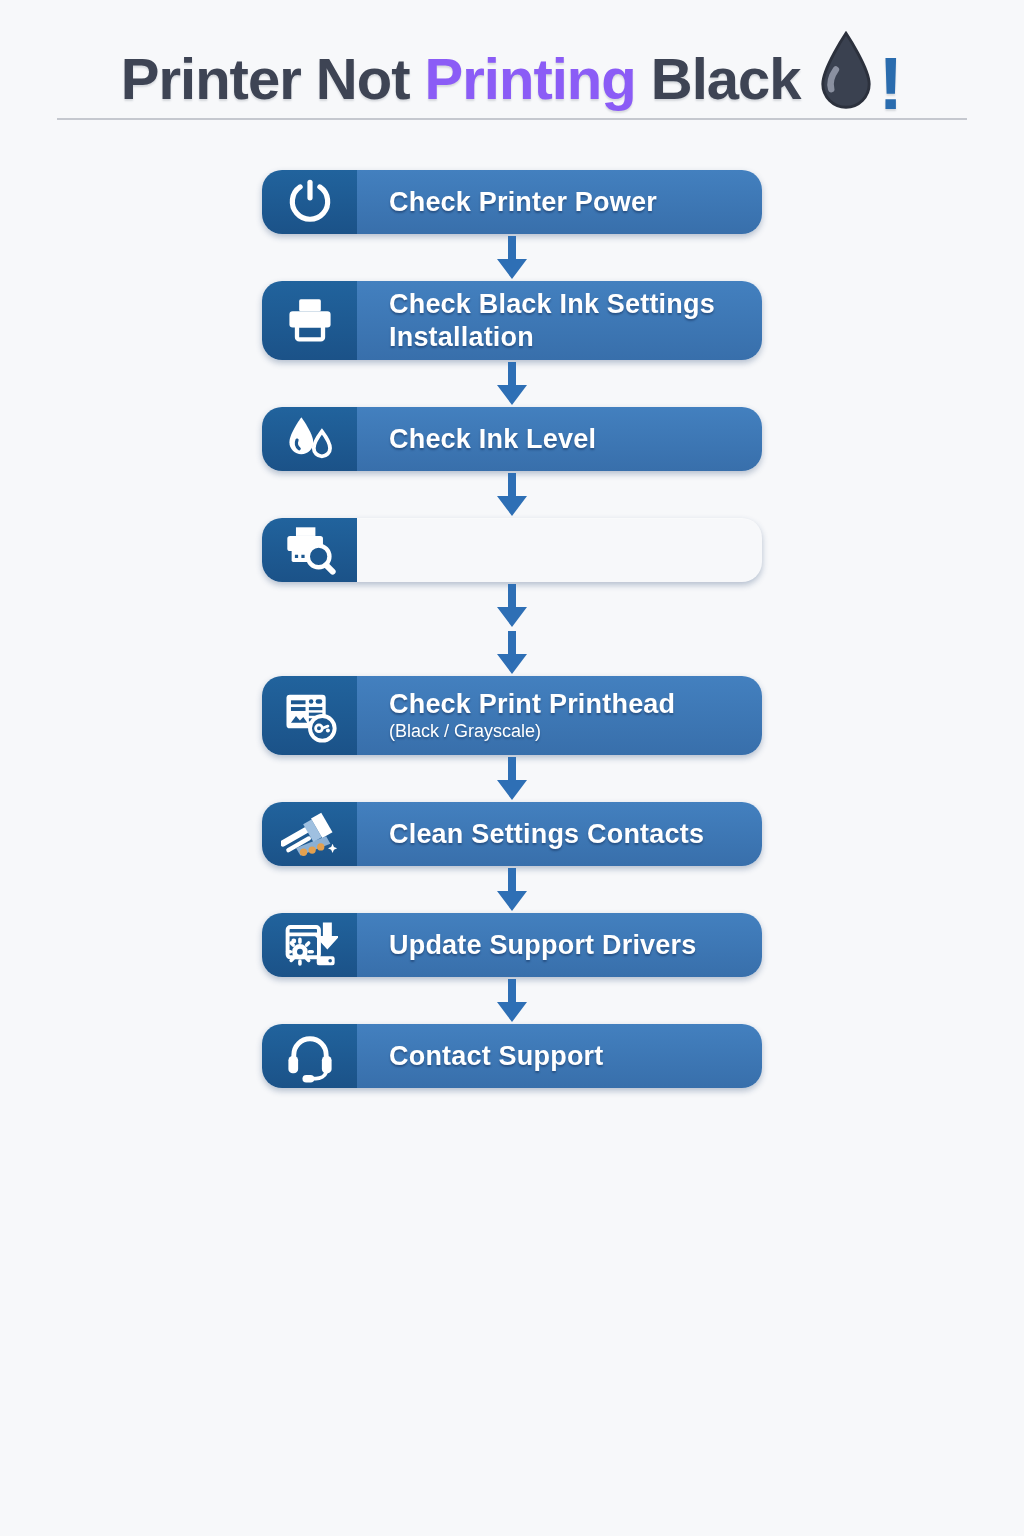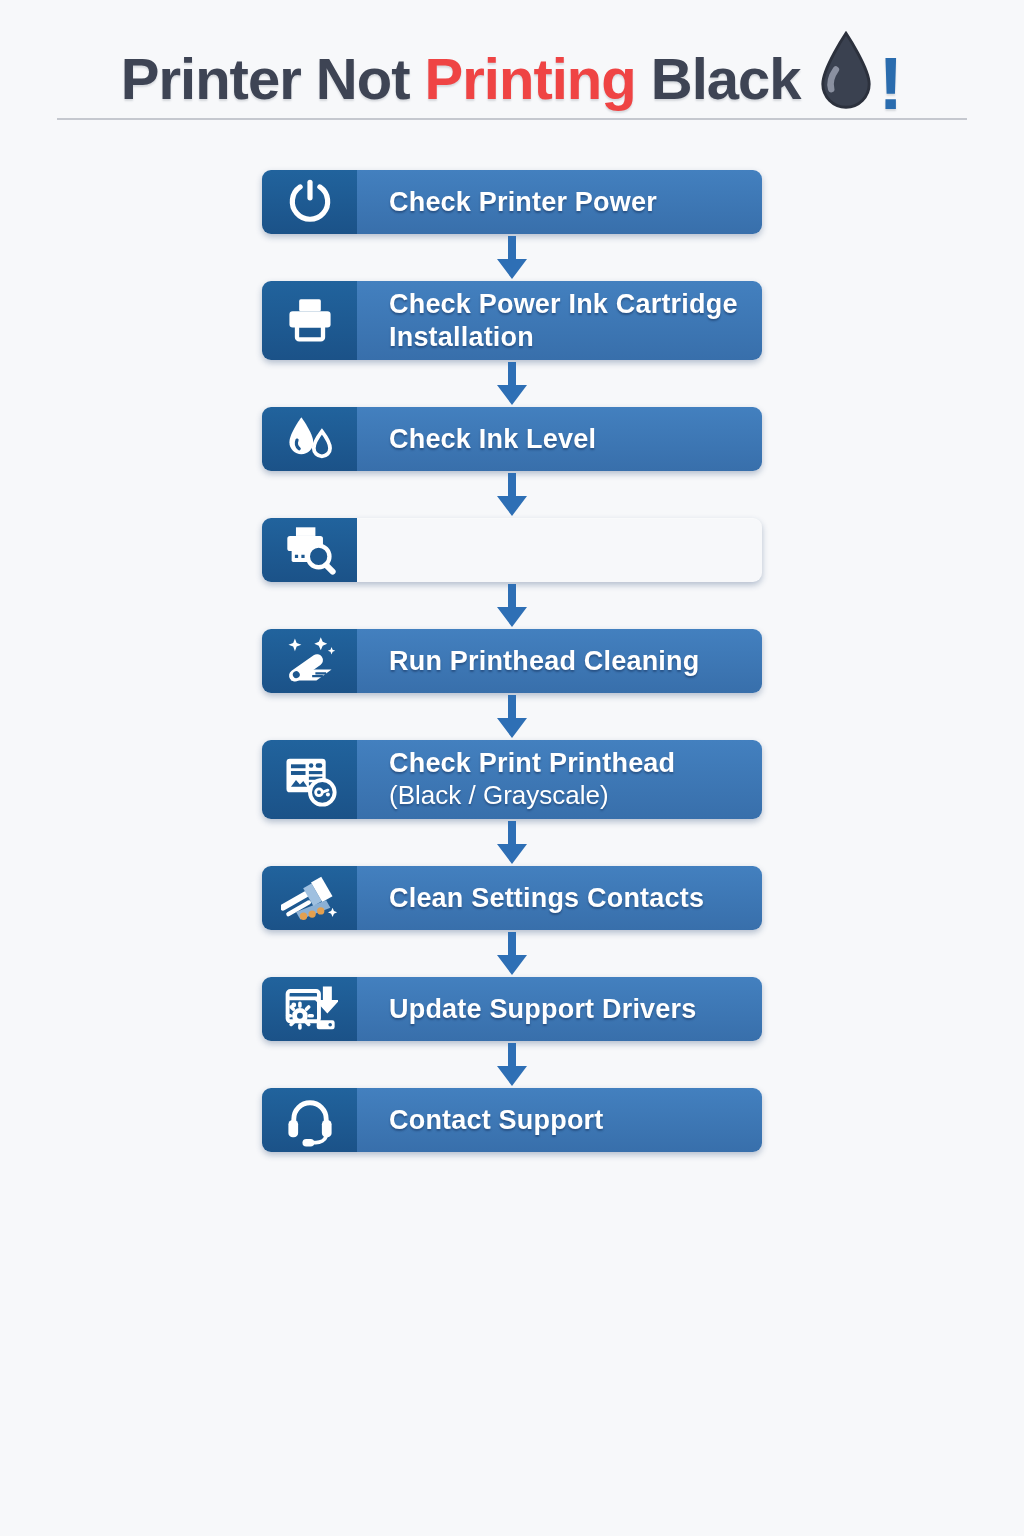--- a/index.html
+++ b/index.html
@@ -20,21 +20,21 @@
     height: 110px;
   }
   .title {
     font-size: 58px;
     font-weight: 700;
     letter-spacing: -1px;
     color: #3e4454;
     text-shadow: 0 2px 2px rgba(60,70,90,0.18);
     white-space: nowrap;
   }
-  .title .accent { color: #ef4444; }
+  .title .accent { color: #8b5cf6; }
   .title-drop-icon { margin-left: 4px; margin-top: -10px; }
   .title-exclamation {
     font-size: 74px;
     font-weight: 700;
     color: #2a6cae;
     margin-left: -8px;
     margin-top: 10px;
     text-shadow: 0 2px 2px rgba(60,70,90,0.18);
   }
 
@@ -48,21 +48,21 @@
   .flow {
     width: 500px;
     margin: 50px auto 0 auto;
     display: flex;
     flex-direction: column;
   }
   .step {
     display: flex;
     align-items: stretch;
     width: 500px;
-    border-radius: 9px;
+    border-radius: 20px;
     overflow: hidden;
     box-shadow: 0 3px 6px rgba(25,60,105,0.30), inset 0 1px 0 rgba(255,255,255,0.25);
   }
   .step.h1 { height: 64px; }
   .step.h2 { height: 79px; }
   .icon-cell {
     flex: 0 0 95px;
     background: linear-gradient(180deg, #21639d 0%, #1b5288 100%);
     display: flex;
     align-items: center;
@@ -81,21 +81,21 @@
     color: #ffffff;
     font-size: 27px;
     font-weight: 700;
     line-height: 1.22;
     letter-spacing: 0.2px;
     text-shadow: 0 2px 2px rgba(15,40,80,0.45);
     white-space: pre-line;
   }
   .step-sublabel {
     color: #ffffff;
-    font-size: 26px;
+    font-size: 18px;
     font-weight: 400;
     line-height: 1.2;
     text-shadow: 0 2px 2px rgba(15,40,80,0.40);
   }
 
   .arrow {
     height: 47px;
     display: flex;
     align-items: center;
     justify-content: center;
@@ -141,21 +141,21 @@
 
   <div class="step h2">
     <div class="icon-cell">
       <svg width="52" height="52" viewBox="0 0 48 48">
         <rect x="14" y="4" width="20" height="11" rx="1.5" fill="#fff"></rect>
         <rect x="5" y="15" width="38" height="15" rx="3" fill="#fff"></rect>
         <rect x="12" y="28" width="24" height="13" rx="2" fill="none" stroke="#fff" stroke-width="4"></rect>
       </svg>
     </div>
     <div class="label-cell">
-      <span class="step-label">Check Power Ink Cartridge
+      <span class="step-label">Check Black Ink Settings
 Installation</span>
     </div>
   </div>
 
   <div class="arrow">
     <svg width="34" height="43" viewBox="0 0 34 43">
         <path d="M13 0 h8 v23 h11 L17 43 2 23 h11 Z" fill="#2e6fb5"></path>
       </svg>
   </div>
 
@@ -190,38 +190,20 @@
       </svg>
     </div>
   </div>
 
   <div class="arrow">
     <svg width="34" height="43" viewBox="0 0 34 43">
         <path d="M13 0 h8 v23 h11 L17 43 2 23 h11 Z" fill="#2e6fb5"></path>
       </svg>
   </div>
 
-  <div class="step h1">
-    <div class="icon-cell">
-      <svg width="56" height="54" viewBox="0 0 52 50">
-        <path d="M8 43 L22 33 L46 33 L32 43 Z" fill="#fff"></path>
-        <path d="M28 39 l10 0 M31 36.5 l10 0" stroke="#1d5890" stroke-width="2"></path>
-        <g transform="rotate(-35 22 31)">
-          <rect x="4" y="26" width="36" height="11" rx="5.5" fill="#fff"></rect>
-          <circle cx="11" cy="31.5" r="3.2" fill="#1d5890"></circle>
-        </g>
-        <path d="M12 4 L13.6 8.4 L18 10 L13.6 11.6 L12 16 L10.4 11.6 L6 10 L10.4 8.4 Z" fill="#fff"></path>
-        <path d="M36 3 L37.8 7.2 L42 9 L37.8 10.8 L36 15 L34.2 10.8 L30 9 L34.2 7.2 Z" fill="#fff"></path>
-        <path d="M46 12 L47 14.5 L49.5 15.5 L47 16.5 L46 19 L45 16.5 L42.5 15.5 L45 14.5 Z" fill="#fff"></path>
-      </svg>
-    </div>
-    <div class="label-cell">
-      <span class="step-label">Run Printhead Cleaning</span>
-    </div>
-  </div>
 
   <div class="arrow">
     <svg width="34" height="43" viewBox="0 0 34 43">
         <path d="M13 0 h8 v23 h11 L17 43 2 23 h11 Z" fill="#2e6fb5"></path>
       </svg>
   </div>
 
   <div class="step h2">
     <div class="icon-cell">
       <svg width="56" height="56" viewBox="0 0 50 50">

